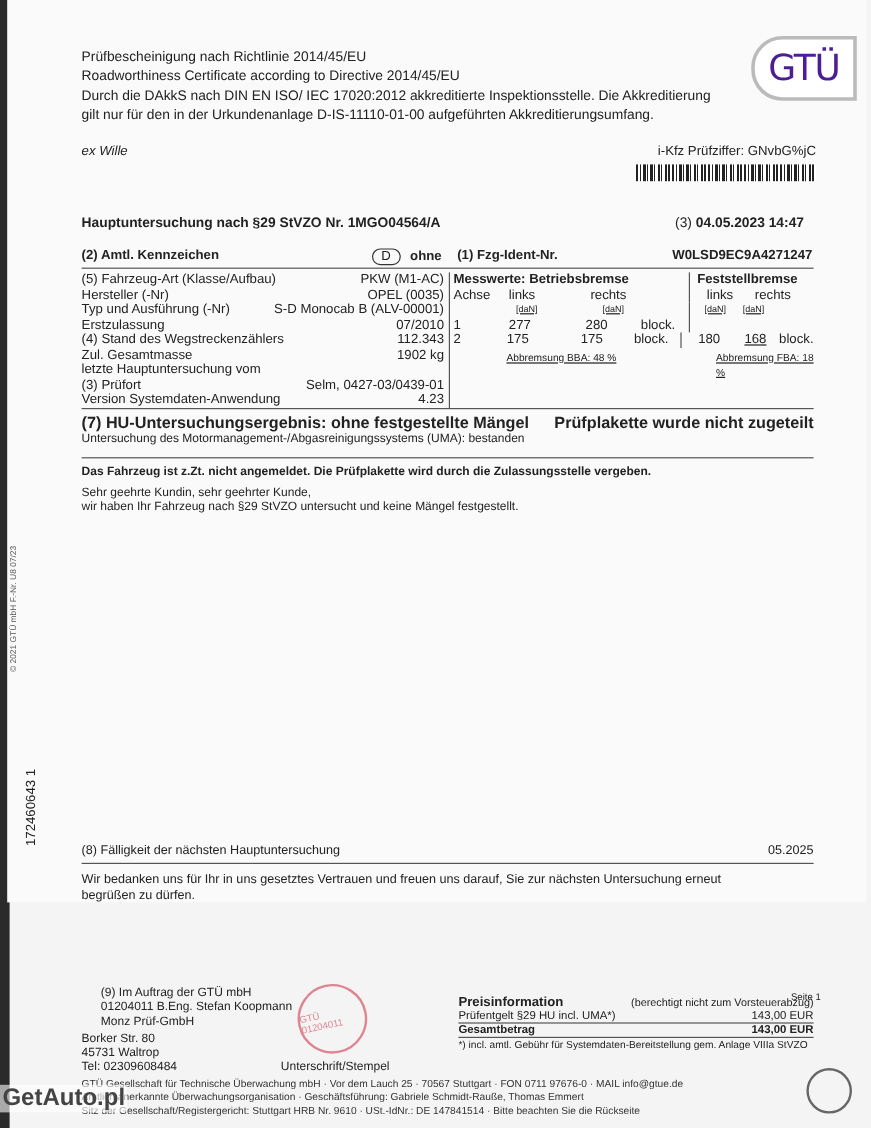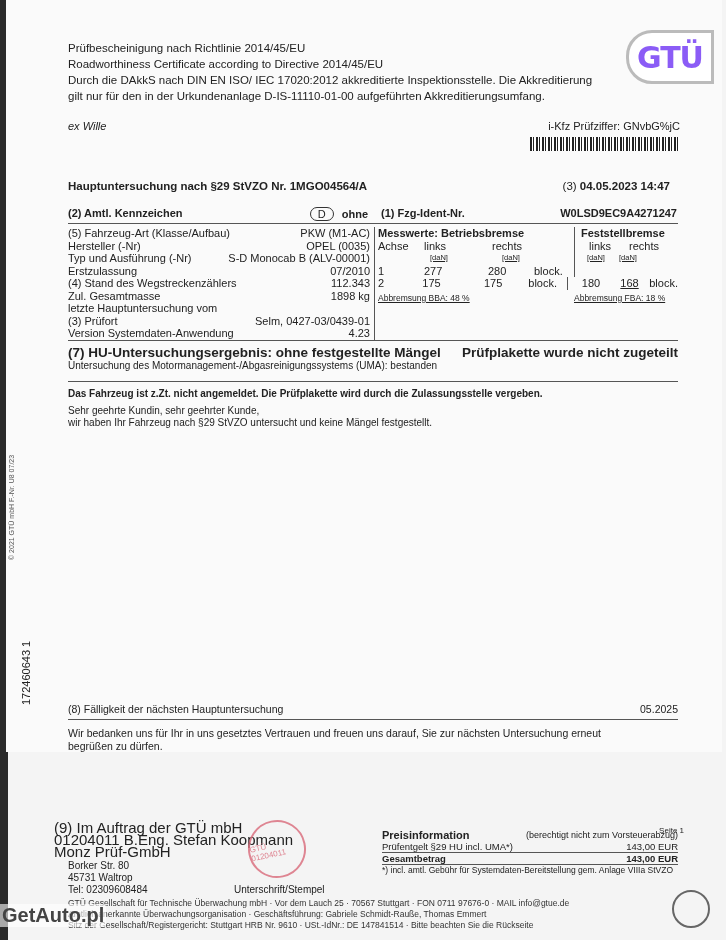--- a/index.html
+++ b/index.html
@@ -1,21 +1,21 @@
 <!DOCTYPE html>
 <html><head>
 <meta charset="utf-8">
 <style>
   html,body{margin:0;padding:0;}
   body{width:726px;height:940px;background:#f4f4f4;font-family:"Liberation Sans",sans-serif;color:#222;position:relative;overflow:hidden;}
   .page{position:absolute;left:6px;top:0;width:716px;height:752px;background:#fafafa;}
   .abs{position:absolute;}
   .hdr{left:62px;top:40px;font-size:11.5px;line-height:16px;}
   .logo{right:8px;top:30px;width:82px;height:48px;border:3px solid #bbb;border-radius:26px 0 0 26px;background:#fff;display:flex;align-items:center;justify-content:center;}
-  .logo span{color:#8b5cf6;font-weight:bold;font-size:30px;font-family:"DejaVu Sans",sans-serif;letter-spacing:-1px;}
+  .logo span{color:#4c1d95;font-weight:normal;font-size:30px;font-family:"DejaVu Sans",sans-serif;letter-spacing:-1px;}
   .exwille{left:62px;top:120px;font-size:11px;font-style:italic;}
   .pruefziffer{right:42px;top:120px;font-size:11px;}
   .barcode{right:42px;top:137px;width:150px;height:14px;background:repeating-linear-gradient(90deg,#222 0 2px,#fff 2px 3px,#222 3px 4px,#fff 4px 6px);}
   .hu{left:62px;top:180px;font-size:11.5px;font-weight:bold;}
   .date{right:52px;top:180px;font-size:11.5px;}
   .date b{font-weight:bold;}
   .kz{left:62px;top:207px;width:300px;font-size:11px;display:flex;justify-content:space-between;}
   .kz .d{display:inline-block;border:1px solid #333;border-radius:10px;padding:0 7px;margin-right:8px;}
   .vin{left:375px;top:207px;width:296px;font-size:11px;display:flex;justify-content:space-between;}
   .rule{height:1px;background:#555;}
@@ -23,21 +23,21 @@
   .vtable .row{display:flex;justify-content:space-between;}
   .btable{left:372px;top:227px;width:300px;font-size:11px;line-height:12.5px;}
   .btable .small{font-size:7.5px;text-decoration:underline;}
   .res{left:62px;top:345px;width:610px;}
   .res .title{font-size:13.5px;font-weight:bold;display:flex;justify-content:space-between;}
   .res .sub{font-size:10px;}
   .note{left:62px;top:388px;font-size:10px;font-weight:bold;}
   .letter{left:62px;top:405px;font-size:10px;line-height:12px;}
   .due{left:62px;top:703px;width:610px;font-size:10.5px;display:flex;justify-content:space-between;}
   .thanks{left:62px;top:727px;width:560px;font-size:10.5px;line-height:13px;}
-  .auftrag{left:48px;top:822px;font-size:15px;line-height:12px;}
+  .auftrag{left:78px;top:822px;font-size:10px;line-height:12px;}
   .addr{left:62px;top:860px;font-size:10px;line-height:12px;}
   .sign{left:228px;top:884px;font-size:10px;}
   .stamp{left:242px;top:820px;width:54px;height:54px;border:2px solid #d96a7a;border-radius:50%;color:#d96a7a;font-size:8px;display:flex;align-items:center;justify-content:center;transform:rotate(-12deg);opacity:.8;}
   .preis{left:376px;top:830px;width:296px;font-size:9.5px;line-height:11px;}
   .preis .ph{display:flex;justify-content:space-between;font-size:9px;}
   .preis .ph b{font-size:11px;}
   .preis .pr{display:flex;justify-content:space-between;border-bottom:1px solid #555;}
   .seite{right:38px;top:826px;font-size:8px;}
   .footer{left:62px;top:898px;width:600px;font-size:8.5px;line-height:11px;color:#333;}
   .vert{left:2px;top:560px;font-size:7px;transform:rotate(-90deg);transform-origin:left top;color:#555;white-space:nowrap;}
@@ -95,21 +95,21 @@
     <div class="row">
         <span>Erstzulassung</span>
         <span>07/2010</span>
       </div>
     <div class="row">
         <span>(4) Stand des Wegstreckenzählers</span>
         <span>112.343</span>
       </div>
     <div class="row">
         <span>Zul. Gesamtmasse</span>
-        <span>1898 kg</span>
+        <span>1902 kg</span>
       </div>
     <div class="row">
         <span>letzte Hauptuntersuchung vom</span>
         <span></span>
       </div>
     <div class="row">
         <span>(3) Prüfort</span>
         <span>Selm, 0427-03/0439-01</span>
       </div>
     <div class="row">
@@ -149,21 +149,21 @@
     <div style="display:flex;">
       <span style="width:46px;">2</span>
         <span style="width:64px;">175</span>
         <span style="width:46px;">175</span>
         <span style="width:40px;">block.</span>
       <span style="border-left:1px solid #555;padding-left:14px;width:40px;">180</span>
         <span style="width:30px;text-decoration:underline;">168</span>
         <span>block.</span>
     </div>
     <div class="small" style="display:flex;font-size:8.5px;margin-top:2px;">
-      <span style="width:196px;">Abbremsung BBA: 48 %</span>
+      <span style="width:196px;margin-left:44px;">Abbremsung BBA: 48 %</span>
       <span>Abbremsung FBA: 18 %</span>
     </div>
   </div>
 
   <div class="abs rule" style="left:62px;top:340px;width:610px;"></div>
   <div class="abs res">
     <div class="title">
         <span>(7) HU-Untersuchungsergebnis: ohne festgestellte Mängel</span>
         <span>Prüfplakette wurde nicht zugeteilt</span>
       </div>

